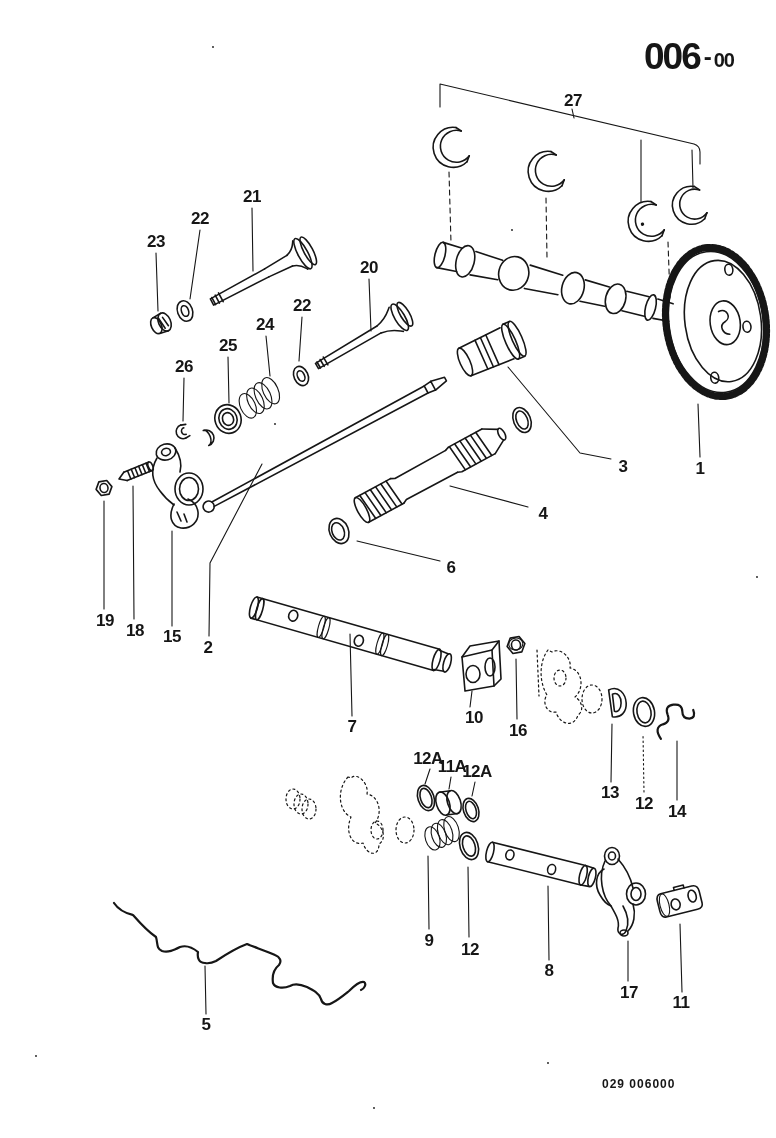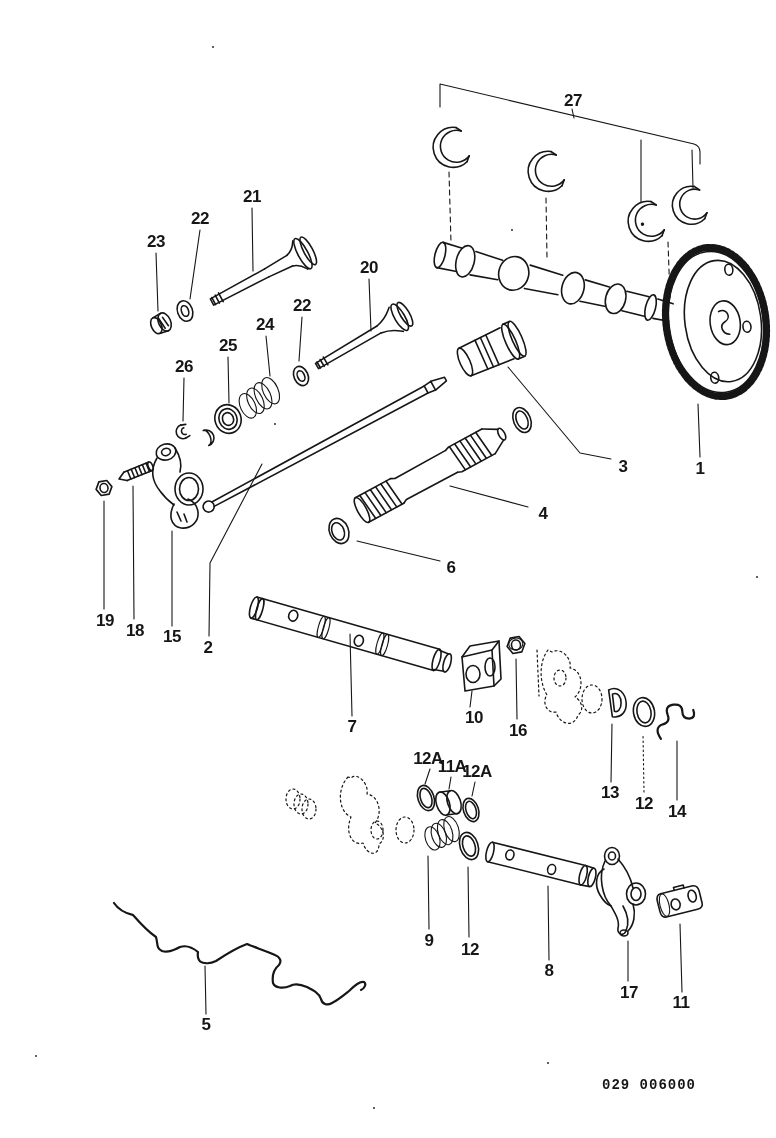--- a/index.html
+++ b/index.html
@@ -26,29 +26,34 @@
   .title {
     position:absolute; left:644px; top:38px; width:126px;
     display:flex; align-items:center; color:var(--ink);
     font-family:"Liberation Sans", sans-serif; font-weight:bold;
   }
   .t-main { font-size:37px; letter-spacing:-2px; line-height:1; }
   .t-dash { font-size:24px; margin:0 2px 0 4px; line-height:1; }
   .t-sub  { font-size:20px; letter-spacing:-1px; margin-top:6px; line-height:1; }
   .footer {
     position:absolute; left:602px; top:1077px; color:var(--ink);
-    font-family:Liberation Mono, monospace;
-    font-size:14px; font-weight:bold; letter-spacing:1px;
+    font-family:Liberation Sans, sans-serif;
+    font-size:12px; font-weight:bold; letter-spacing:1px;
   }
 </style>
 </head>
 <body>
 
 <div class="page">
 
+  <div class="title">
+    <span class="t-main">006</span>
+    <span class="t-dash">-</span>
+    <span class="t-sub">00</span>
+  </div>
 
   <svg width="776" height="1138" viewBox="0 0 776 1138">
 
     <g class="stroke thin">
       <path d="M440,107 L440,84 L694,144 Q700,146 700,152 L700,164"></path>
       <path d="M572,109 L574,118"></path>
       <path class="dash" d="M449,172 L451,243"></path>
       <path class="dash" d="M546,198 L547,258"></path>
       <path d="M641,140 L641,202"></path>
       <path d="M692,150 L693,188"></path>

